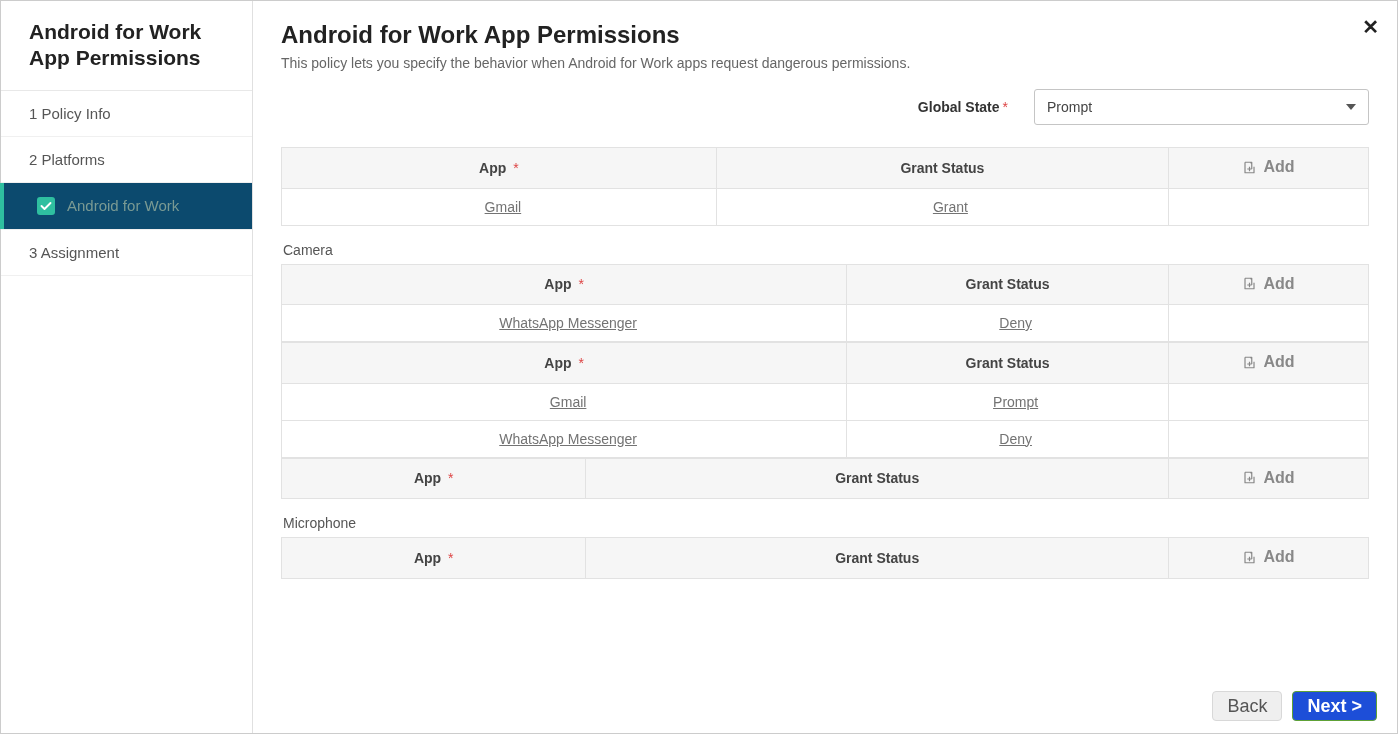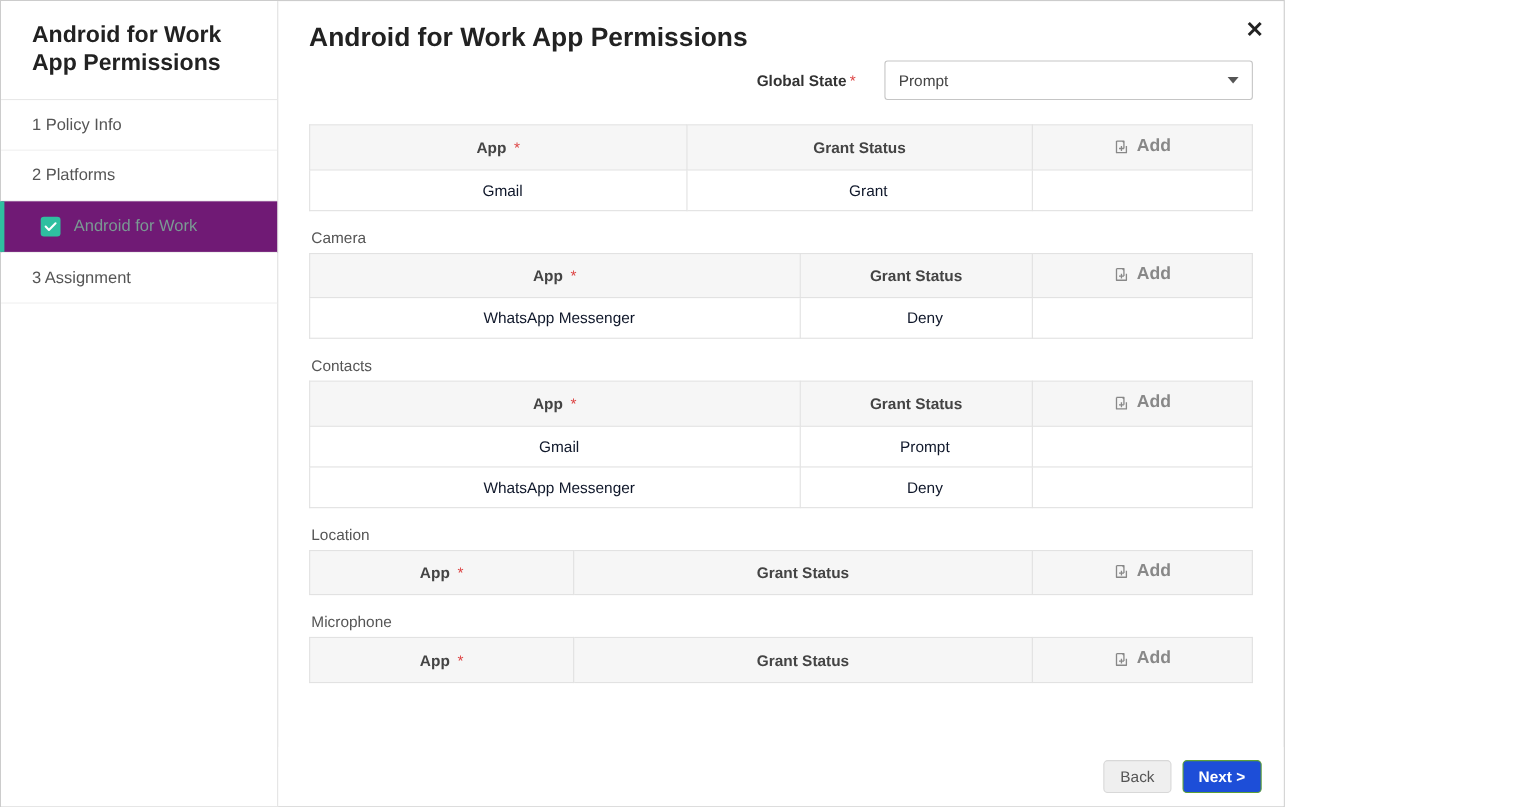--- a/index.html
+++ b/index.html
@@ -1,54 +1,54 @@
 <!DOCTYPE html>
 <html><head>
 <meta charset="utf-8">
 <style>
   * { box-sizing: border-box; }
   html, body { margin:0; padding:0; font-family: "Segoe UI", Arial, sans-serif; font-size:14px; color:#333; background:#fff; }
-  .app { display:flex; width:1168px; height:734px; border:1px solid #ccc; position:relative; }
+  .app { display:flex; width:1398px; height:734px; border:1px solid #ccc; position:relative; }
   
   .sidebar { width:252px; border-right:1px solid #e0e0e0; background:#fff; }
   .side-title { padding:18px 22px 18px 28px; font-size:21px; font-weight:700; color:#222; border-bottom:1px solid #e8e8e8; line-height:1.25; }
   .nav-item { padding:14px 22px 14px 28px; font-size:15px; color:#555; border-bottom:1px solid #f0f0f0; cursor:pointer; }
   .nav-item.sub { padding-left:36px; display:flex; align-items:center; gap:12px; }
-  .nav-item.active { background:#701a75; color:#7a9a93; position:relative; }
+  .nav-item.active { background:#0c4a6e; color:#7a9a93; position:relative; }
   .nav-item.active::before { content:""; position:absolute; left:-1px; top:0; bottom:0; width:4px; background:#2fbfa0; }
   .check-icon { width:18px; height:18px; background:#2fbfa0; border-radius:3px; display:inline-flex; align-items:center; justify-content:center; }
   .check-icon svg { width:12px; height:12px; fill:#fff; }
   
   .main { flex:1; padding:20px 28px 70px 28px; overflow:hidden; position:relative; }
   .close-x { position:absolute; top:14px; right:18px; font-size:20px; font-weight:700; cursor:pointer; color:#222; }
   .main h1 { margin:0 0 6px 0; font-size:24px; font-weight:700; color:#222; }
   .subtitle { color:#666; font-size:14px; margin-bottom:18px; }
   .global-row { display:flex; align-items:center; justify-content:flex-end; gap:26px; margin-bottom:22px; margin-left:-120px; }
   .global-label { font-weight:700; color:#333; font-size:14px; }
   .req { color:#d44; font-weight:normal; margin-left:3px; }
   .select { width:335px; height:36px; border:1px solid #c5c5c5; border-radius:3px; display:flex; align-items:center; justify-content:space-between; padding:0 12px; font-size:14px; color:#444; background:#fff; cursor:pointer; }
   .select .caret { border-left:5px solid transparent; border-right:5px solid transparent; border-top:6px solid #555; }
   
   .section-label { font-size:14px; color:#555; margin:16px 0 6px 2px; }
   table.perm { width:100%; border-collapse:collapse; border:1px solid #ddd; }
   table.perm th, table.perm td { border:1px solid #e2e2e2; padding:10px 14px; text-align:center; font-size:14px; }
   table.perm th { background:#f6f6f6; font-weight:700; color:#444; }
-  table.perm td { color:#0f172a; }
+  table.perm td { color:#737373;text-decoration:underline; }
   table.perm td.app-cell { padding-left:22px; }
   table.perm td.status-cell { padding-left:30px; }
   th.action-col, td.action-col { width:200px; }
   .add-btn { display:inline-flex; align-items:center; gap:6px; color:#888; font-size:16px; cursor:pointer; }
   .add-icon { width:15px; height:15px; }
   .add-icon svg { width:15px; height:15px; fill:none; stroke:#888; stroke-width:1.6; }
   .th-app { width:40%; }
   .th-app.wide { width:52%; }
   .th-app.narrow { width:28%; }
   
   .footer { position:absolute; bottom:0; left:0; right:0; display:flex; justify-content:flex-end; gap:10px; padding:12px 20px; background:#fff; }
-  .btn { height:30px; padding:0 14px; border-radius:4px; font-size:14px; cursor:pointer; display:inline-flex; align-items:center; border:1px solid transparent; }
+  .btn { height:30px; padding:0 14px; border-radius:4px; font-size:18px; cursor:pointer; display:inline-flex; align-items:center; border:1px solid transparent; }
   .btn-back { background:#efefef; border-color:#d8d8d8; color:#555; }
   .btn-next { background:#1d4ed8; color:#fff; border-color:#5ea136; font-weight:600; }
 </style>
 </head>
 <body>
 
 <div class="app">
 
   <aside class="sidebar">
     <div class="side-title">Android for Work App Permissions</div>
@@ -63,20 +63,21 @@
           </span>
           <span>Android for Work</span>
         </div>
         <div class="nav-item">3  Assignment</div>
       </div>
   </aside>
 
   <main class="main">
     <span class="close-x">✕</span>
     <h1>Android for Work App Permissions</h1>
+    <div class="subtitle">This policy lets you specify the behavior when Android for Work apps request dangerous permissions.</div>
 
     <div class="global-row">
       <div class="global-label">
         <span>Global State</span><span class="req">*</span>
       </div>
       <div class="select">
         <span>Prompt</span>
         <span class="caret"></span>
       </div>
     </div>
@@ -120,21 +121,20 @@
             </tr>
           </thead>
           <tbody>
             <tr>
               <td class="app-cell">WhatsApp Messenger</td>
               <td class="status-cell">Deny</td>
               <td class="action-col"></td>
             </tr>
           </tbody>
         </table>
-        <div class="section-label">Contacts</div>
         <table class="perm">
           <thead>
             <tr>
               <th class="th-app wide"><span>App</span> <span class="req">*</span></th>
               <th>Grant Status</th>
               <th class="action-col"><span class="add-btn">
                   <span class="add-icon"><svg viewBox="0 0 20 20">
                       <path d="M4 3h9l-1.5 1.5M13 3v9M4 3v14h12V9" stroke-linejoin="round"></path>
                       <path d="M10 9v6M7 12h6"></path>
                     </svg></span>
@@ -148,21 +148,20 @@
               <td class="status-cell">Prompt</td>
               <td class="action-col"></td>
             </tr>
             <tr>
               <td class="app-cell">WhatsApp Messenger</td>
               <td class="status-cell">Deny</td>
               <td class="action-col"></td>
             </tr>
           </tbody>
         </table>
-        <div class="section-label">Location</div>
         <table class="perm">
           <thead>
             <tr>
               <th class="th-app narrow"><span>App</span> <span class="req">*</span></th>
               <th>Grant Status</th>
               <th class="action-col"><span class="add-btn">
                   <span class="add-icon"><svg viewBox="0 0 20 20">
                       <path d="M4 3h9l-1.5 1.5M13 3v9M4 3v14h12V9" stroke-linejoin="round"></path>
                       <path d="M10 9v6M7 12h6"></path>
                     </svg></span>

